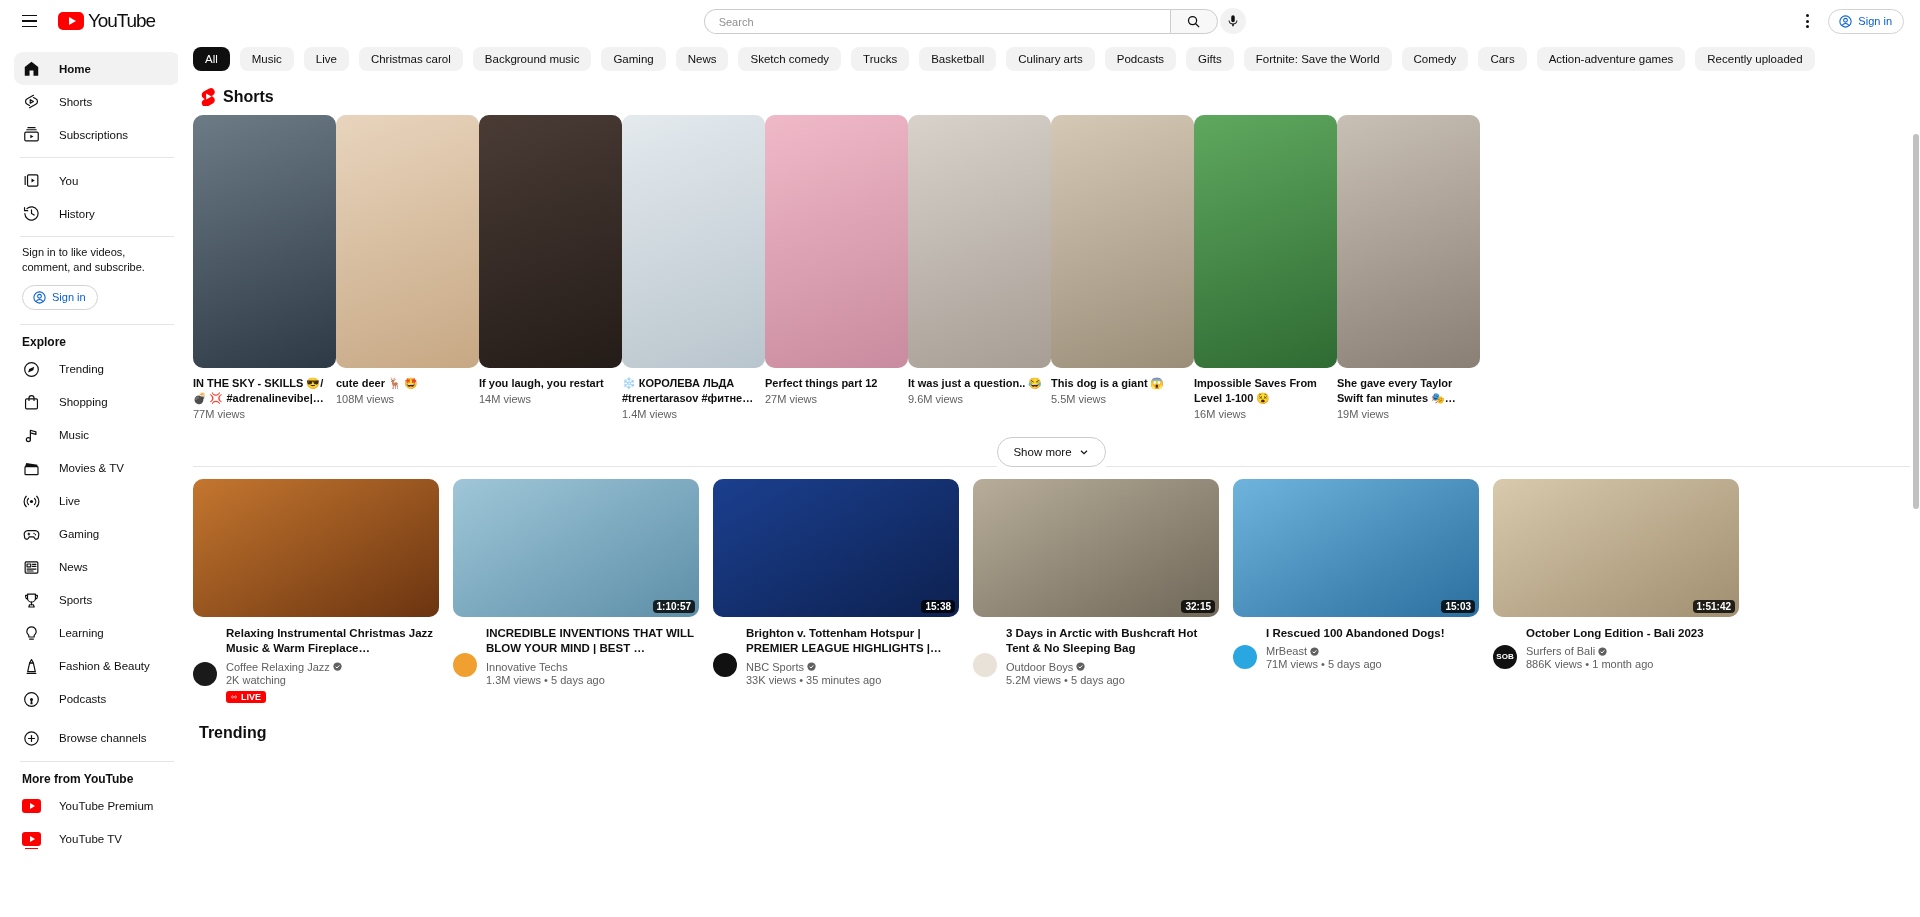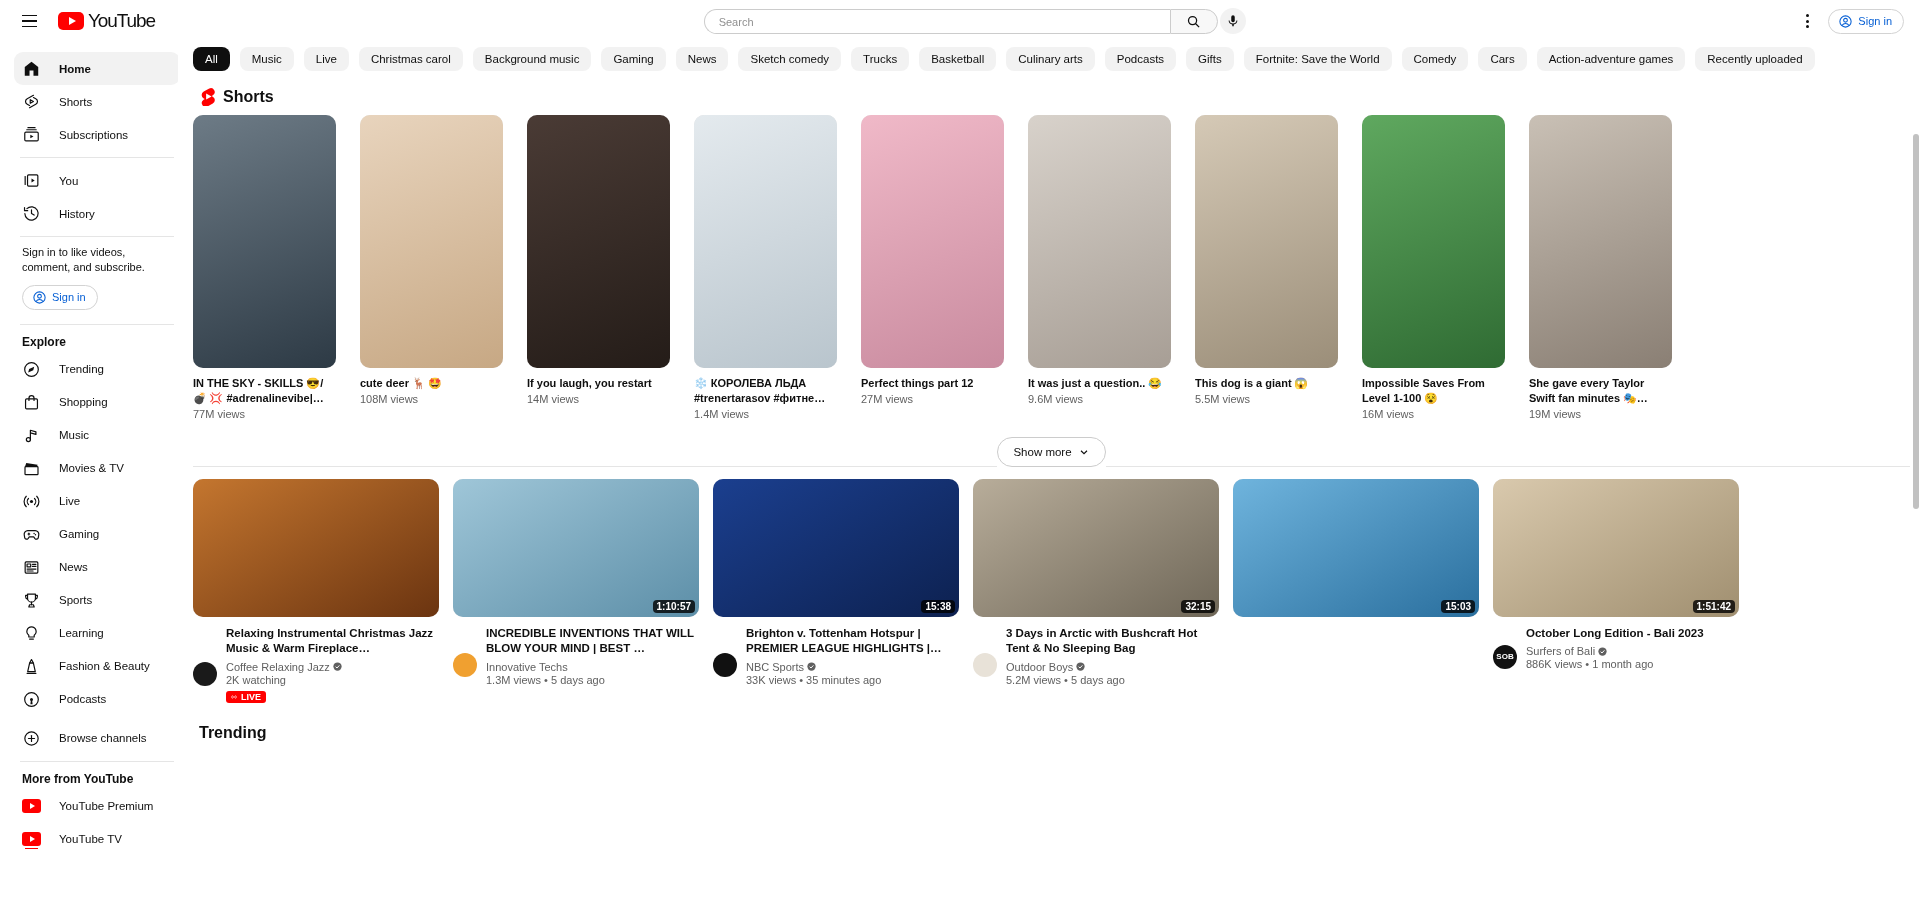--- a/index.html
+++ b/index.html
@@ -110,21 +110,21 @@
   }
   .chip.sel { background: #0f0f0f; color: #fff; }
 
   .content { padding: 0 10px 0 15px; }
 
   
   .shelf-head { display: flex; align-items: center; gap: 7px; padding: 11px 0 9px 6px; }
   .shorts-logo { width: 17px; height: 19px; display: flex; align-items: center; }
   .shelf-title { font-size: 16px; font-weight: bold; }
 
-  .shorts-row { display: flex; gap: 24px; padding-left: 0px; }
+  .shorts-row { display: flex; gap: 0; padding-left: 0px; }
   .short { width: 143px; flex: 0 0 143px; cursor: pointer; }
   .short-thumb {
     width: 143px; height: 253px; border-radius: 10px; overflow: hidden;
     position: relative; background: #e0e0e0;
   }
   .short-thumb .ph { position: absolute; inset: 0; }
   .short-title {
     font-size: 11px; font-weight: bold; line-height: 1.35; margin-top: 8px;
     display: -webkit-box; -webkit-line-clamp: 2; -webkit-box-orient: vertical;
     overflow: hidden; color: #0f0f0f;
@@ -632,20 +632,34 @@
               </div>
               <div class="vstats">5.2M views • 5 days ago</div>
             </div>
           </div>
         </div>
         <div class="vcard">
           <div class="vthumb">
             <div class="ph" style="background:linear-gradient(150deg,#6fb4dd 0%,#2a6f9e 100%)"></div>
             <div class="dur">15:03</div>
           </div>
+          <div class="vmeta">
+            <div class="avatar" style="background:#2aa7e0"></div>
+            <div class="vtextcol">
+              <div class="vtitle">I Rescued 100 Abandoned Dogs!</div>
+              <div class="vchan">
+                <span>MrBeast</span>
+                <svg class="verified" viewBox="0 0 24 24">
+                  <circle cx="12" cy="12" r="11" fill="#606060"></circle>
+                  <polyline points="7,12.4 10.6,16 17,9" fill="none" stroke="#fff" stroke-width="2.6"></polyline>
+                </svg>
+              </div>
+              <div class="vstats">71M views • 5 days ago</div>
+            </div>
+          </div>
         </div>
         <div class="vcard">
           <div class="vthumb">
             <div class="ph" style="background:linear-gradient(150deg,#d9c9ad 0%,#a08f70 100%)"></div>
             <div class="dur">1:51:42</div>
           </div>
           <div class="vmeta">
             <div class="avatar" style="background:#111111">SOB</div>
             <div class="vtextcol">
               <div class="vtitle">October Long Edition - Bali 2023</div>

